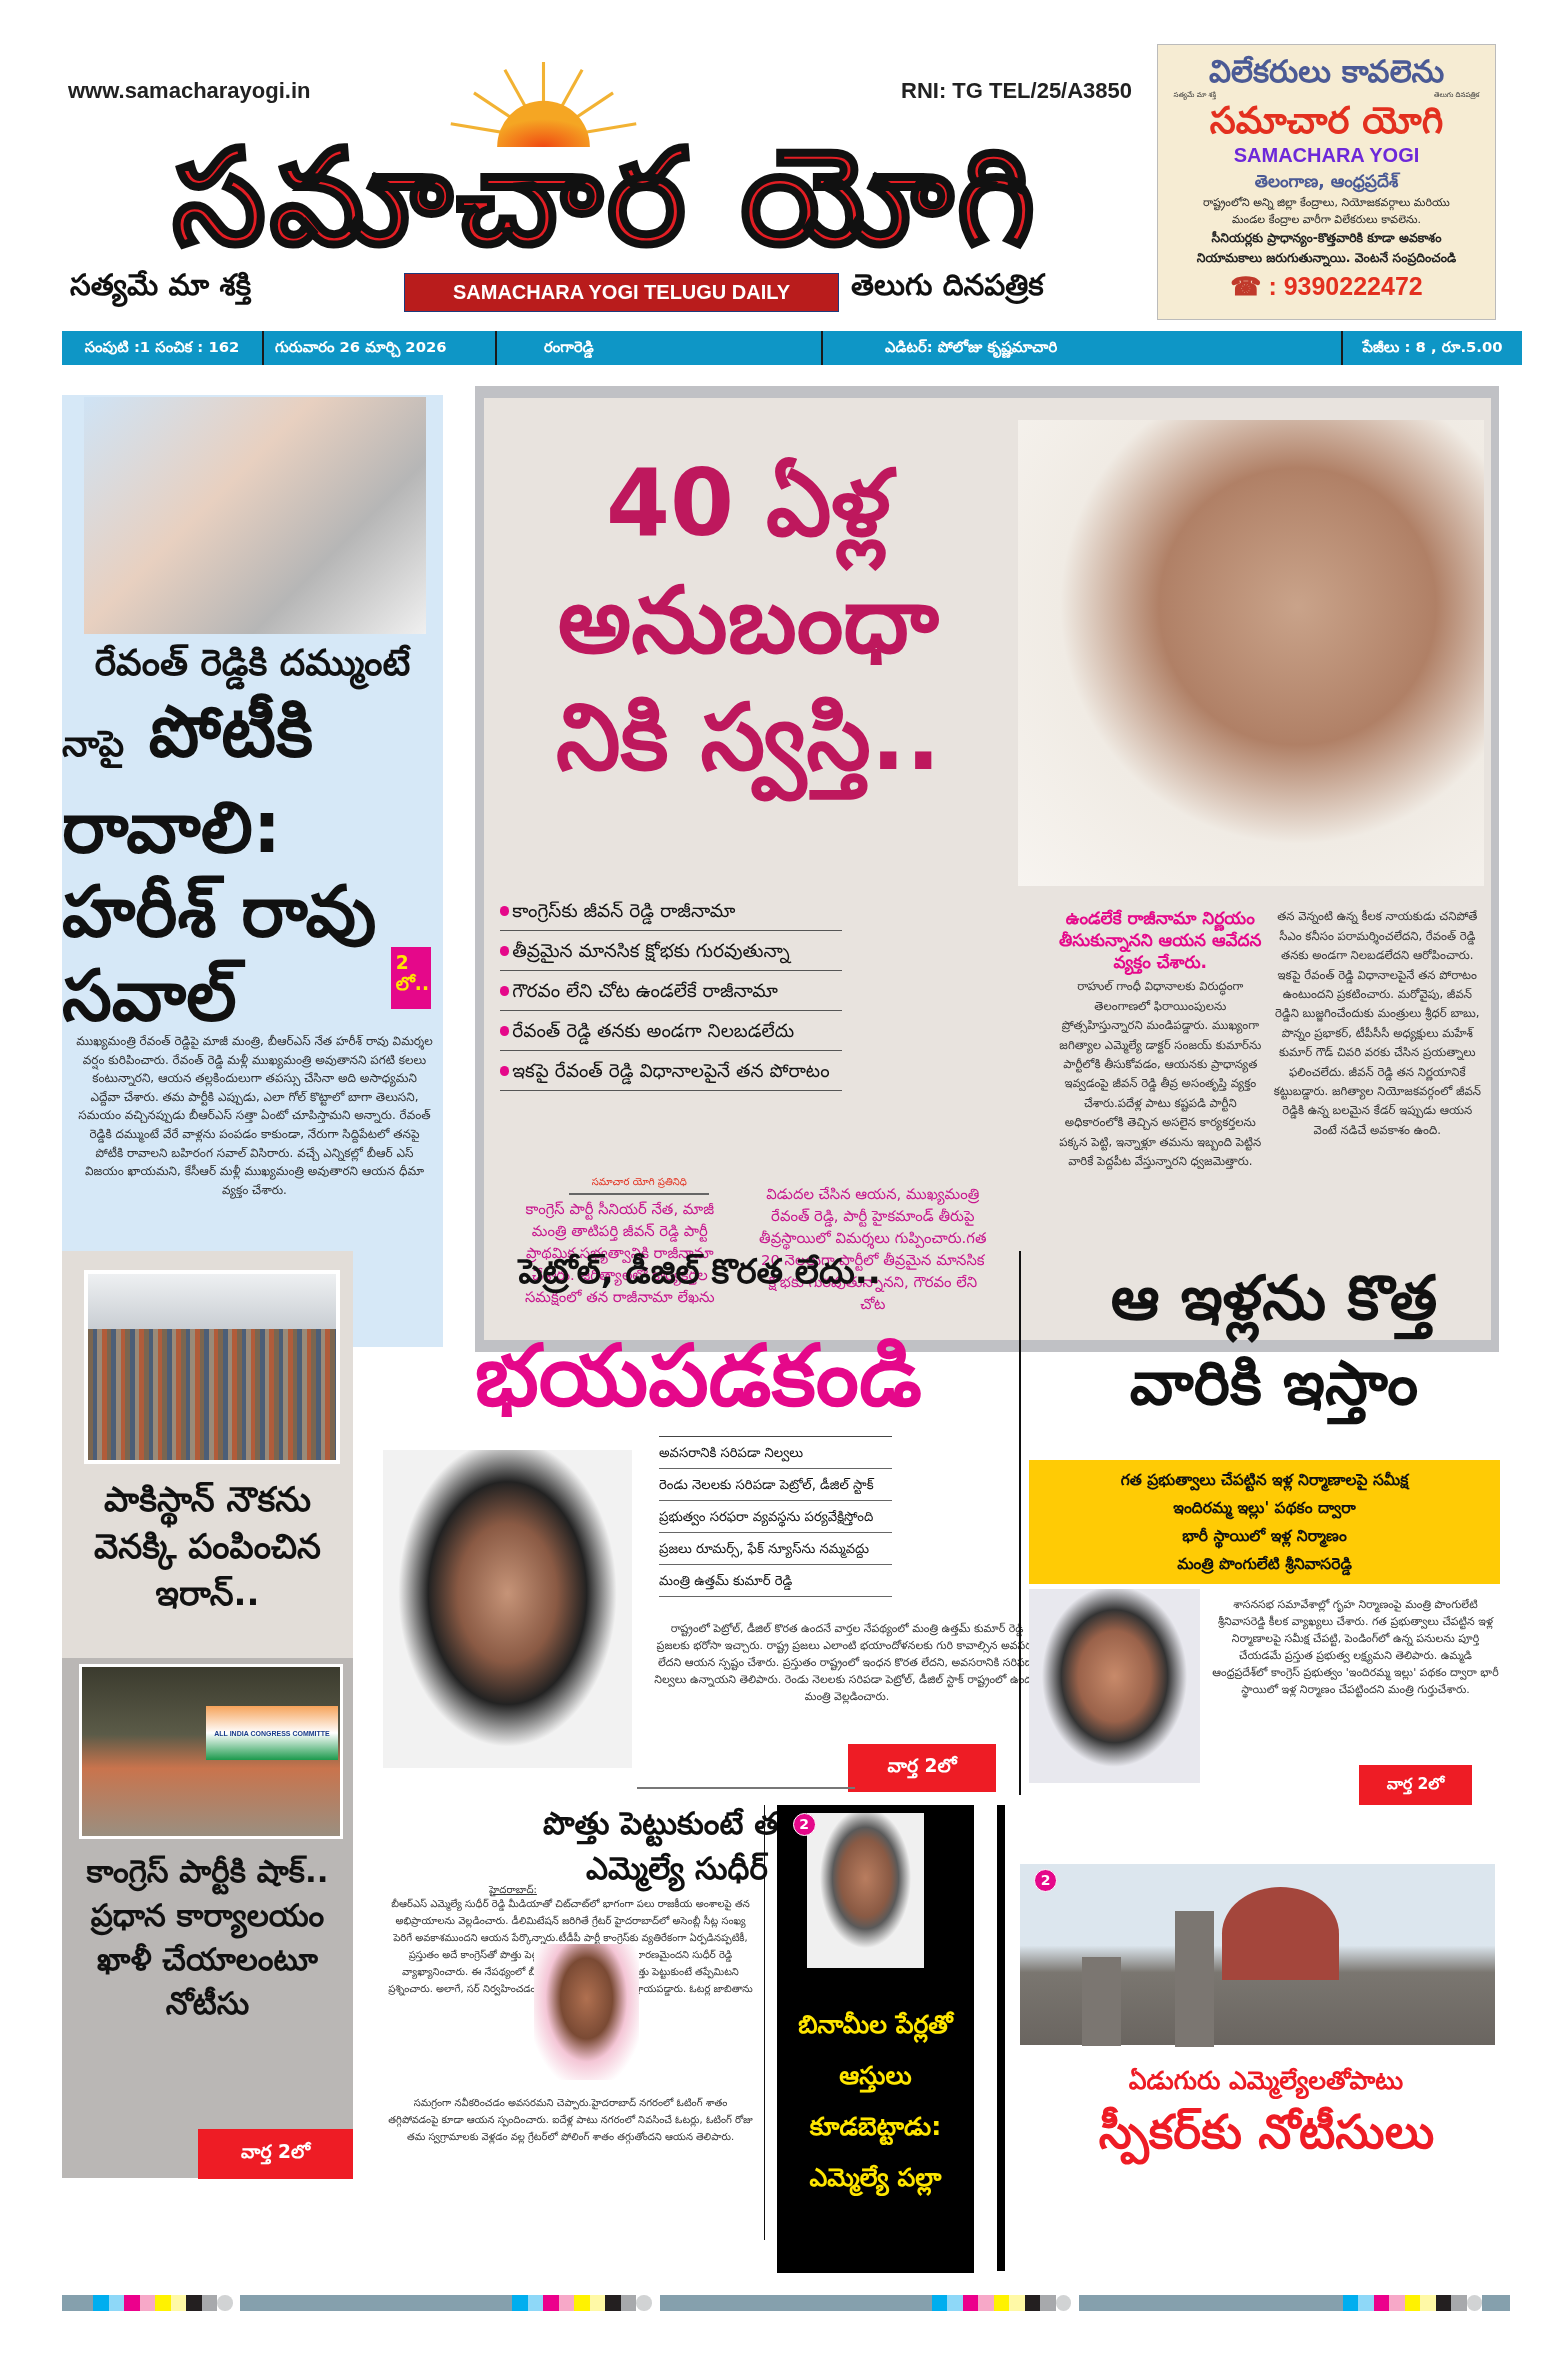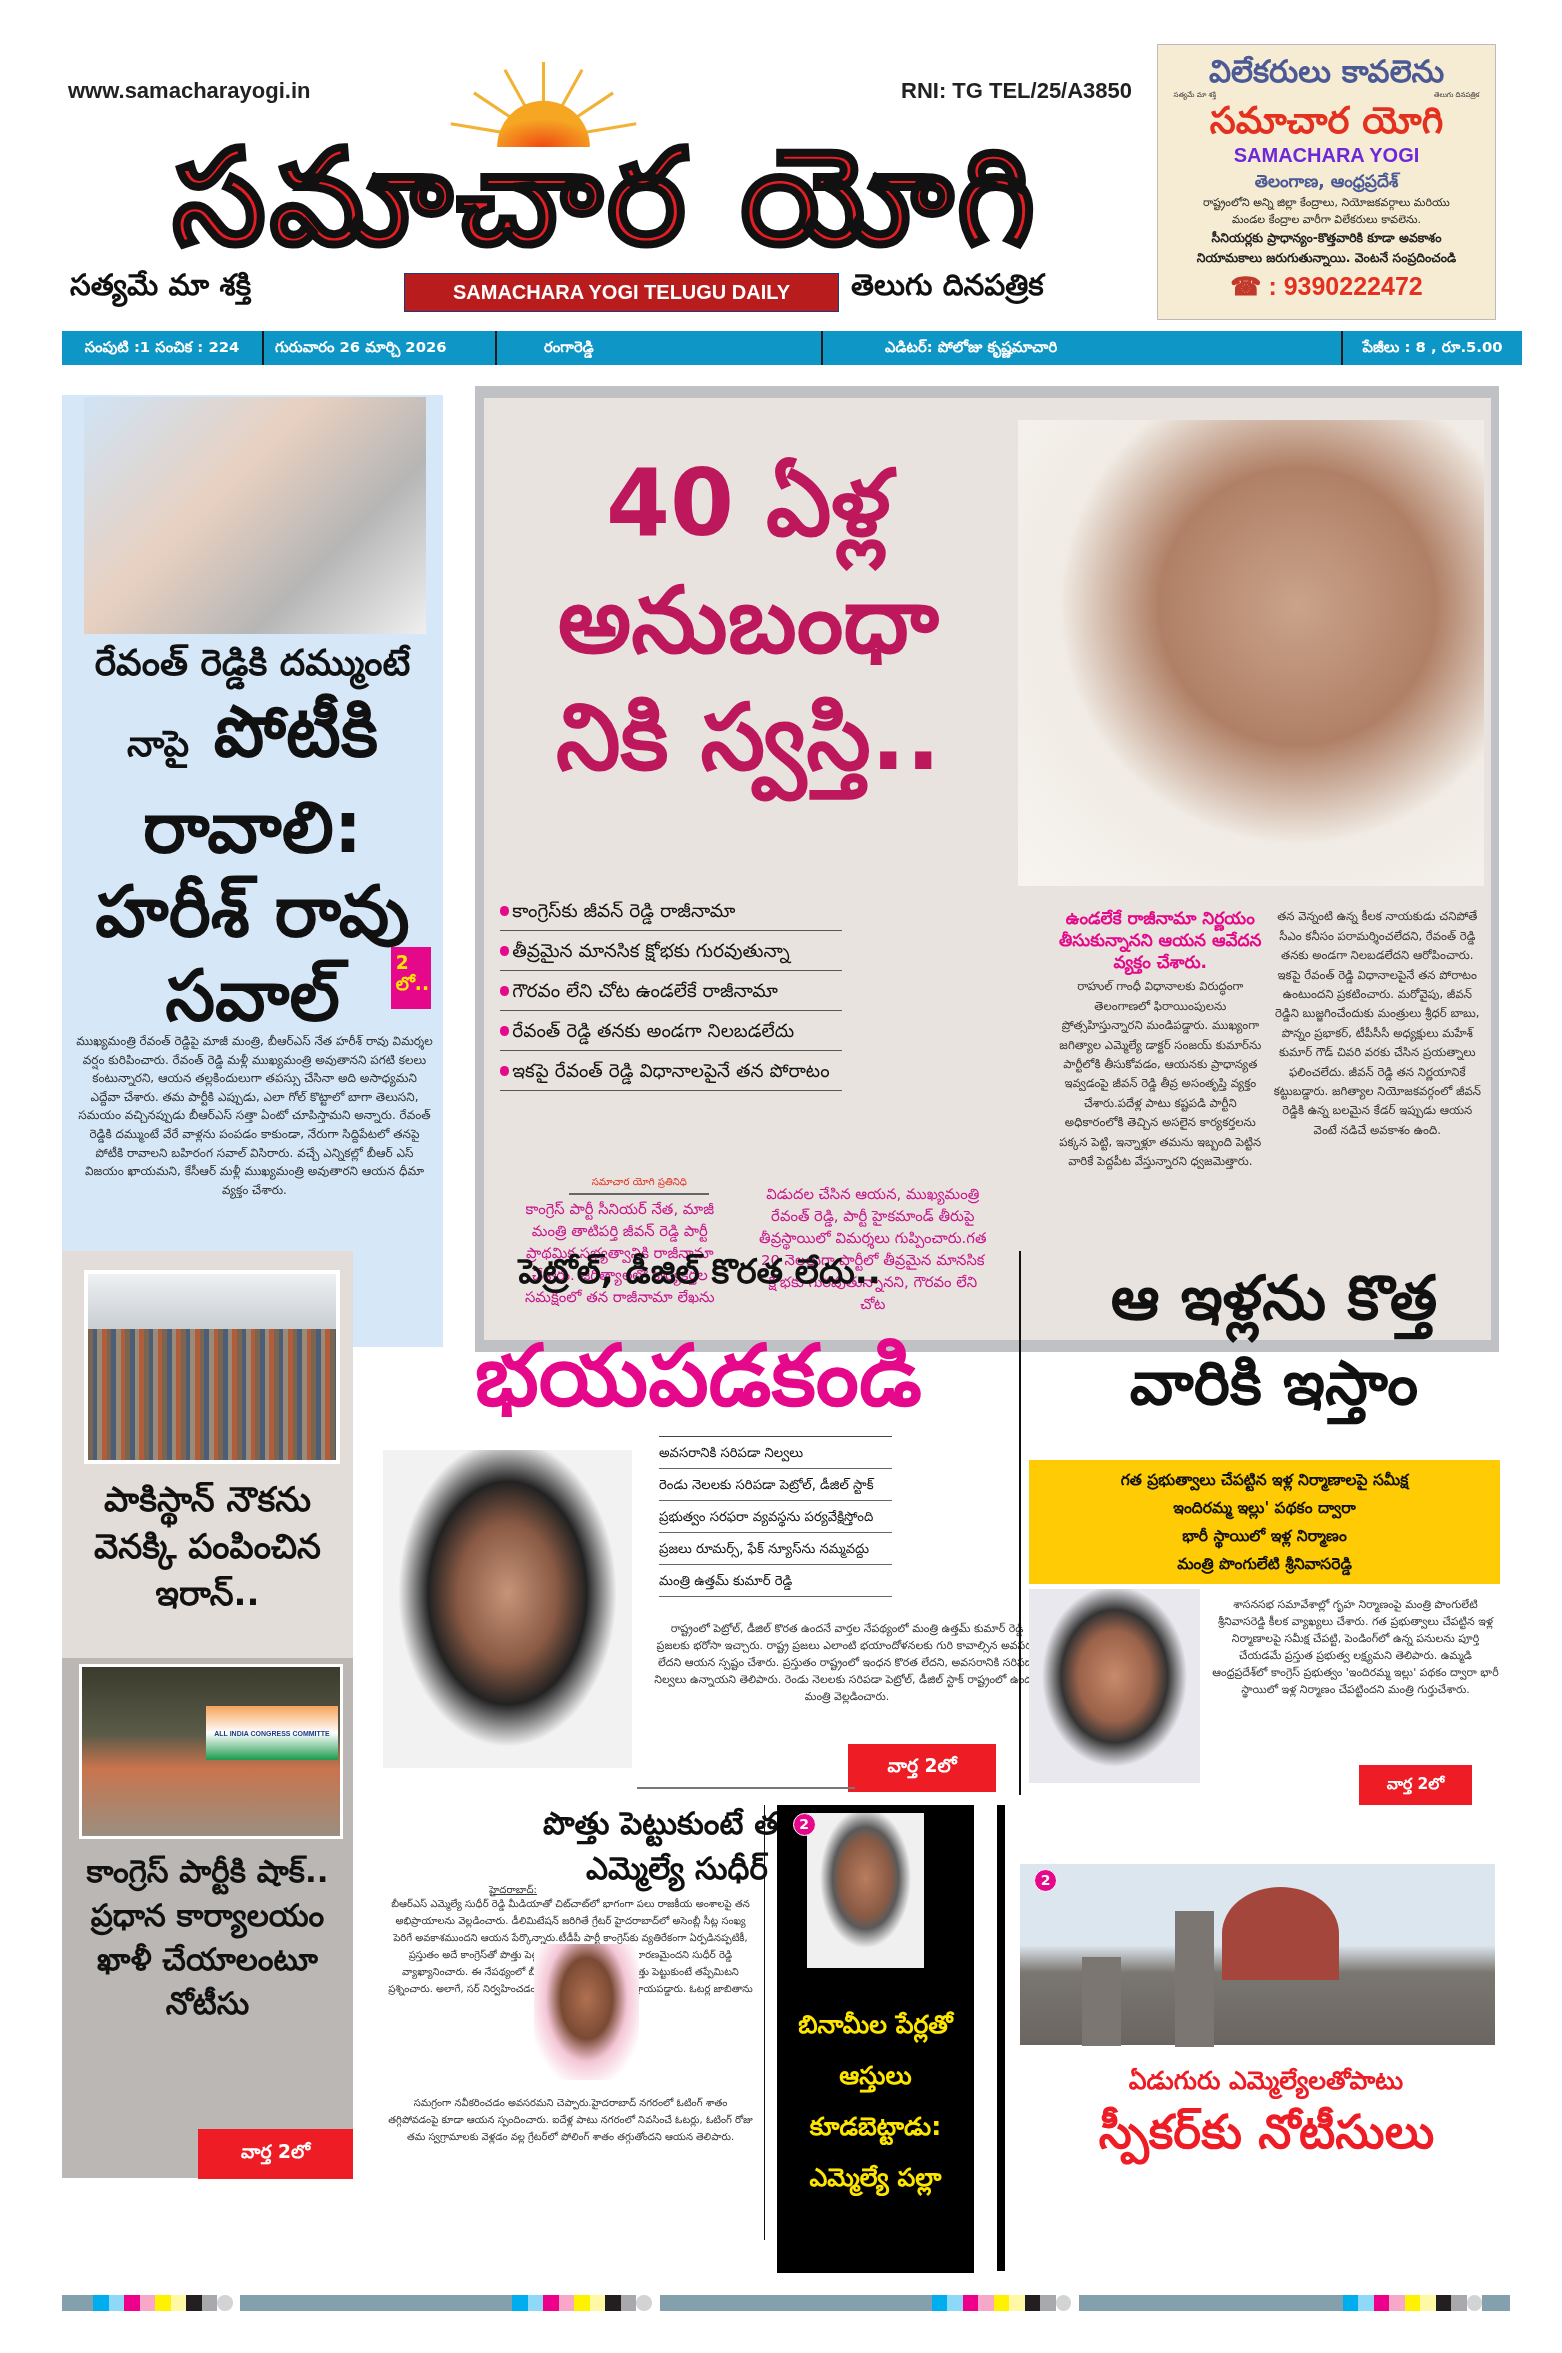--- a/index.html
+++ b/index.html
@@ -24,21 +24,21 @@
   .ad .l2{font-size:12.4px;color:#222;line-height:20px;font-weight:bold}
   .ad .phone{font-family:"Liberation Sans",sans-serif;font-weight:bold;font-size:25px;color:#e3301f;line-height:37px}
   
   .infobar{left:62px;top:331px;width:1460px;height:34px;background:#0e96c6;display:flex;color:#fff;font-size:14.8px;font-weight:bold}
   .infobar > div{display:flex;align-items:center;padding:0 11px;border-right:2.3px solid #1a1a1a}
   .infobar > div:last-child{border-right:none}
   
   .lblue{left:62px;top:395px;width:381px;height:952px;background:#d6e8f7}
   .lblue .photo{position:absolute;left:22px;top:2.3px;width:342px;height:237px;background:linear-gradient(135deg,#cfe3f5 0%,#e8d0c0 40%,#b6b6b6 70%,#f0f0f0 100%)}
   .lblue .h-small{position:absolute;left:0;top:247px;width:381px;text-align:center;font-size:36px;font-weight:bold}
-  .lblue .h-big{position:absolute;left:0;top:295px;width:381px;text-align:center;font-size:71px;font-weight:bold;line-height:84px}
+  .lblue .h-big{position:absolute;left:0;top:295px;width:381px;text-align:left;font-size:71px;font-weight:bold;line-height:84px}
   .lblue .h-big .pre{font-size:36px}
   .lblue .badge{position:absolute;left:329px;top:552px;width:40px;height:62px;background:#e5088a;color:#ffe600;font-weight:bold;font-size:18.6px;padding:4.7px}
   .lblue .body{position:absolute;left:14px;top:637px;width:357px;text-align:center;font-size:12px;line-height:18.6px;color:#333}
   
   .lgrey{left:475px;top:386px;width:1024px;height:966px;background:#c0c1c5}
   .lgrey .inner{position:absolute;left:9.3px;top:12.4px;width:1007px;height:942px;background:#e8e3de}
   .headred{position:absolute;left:15.5px;top:47px;width:497px;text-align:center;font-size:92px;line-height:117px;font-weight:bold;color:#be185d}
   .portrait{position:absolute;left:534px;top:22px;width:466px;height:466px;background:radial-gradient(ellipse at 60% 40%,#c9a38a 0%,#b08066 35%,#f0ebe4 60%,#f7f4f0 100%)}
   .bullets{position:absolute;left:15.5px;top:493px;width:342px}
   .bullets .b{font-size:18.6px;line-height:39px;border-bottom:1.6px solid #555;display:flex;align-items:center;white-space:nowrap}
@@ -132,21 +132,21 @@
   <div class="eng">SAMACHARA YOGI</div>
   <div class="states">తెలంగాణ, ఆంధ్రప్రదేశ్</div>
   <div class="l">రాష్ట్రంలోని అన్ని జిల్లా కేంద్రాలు, నియోజకవర్గాలు మరియు</div>
   <div class="l">మండల కేంద్రాల వారీగా విలేకరులు కావలెను.</div>
   <div class="l2">సీనియర్లకు ప్రాధాన్యం-కొత్తవారికి కూడా అవకాశం</div>
   <div class="l2">నియామకాలు జరుగుతున్నాయి. వెంటనే సంప్రదించండి</div>
   <div class="phone"><span style="color:#c0392b">☎</span> <span>: 9390222472</span></div>
 </div>
 
 <div class="abs infobar">
-  <div style="width:202px;justify-content:center">సంపుటి :1 సంచిక : 224</div>
+  <div style="width:202px;justify-content:center">సంపుటి :1 సంచిక : 162</div>
   <div style="width:233px">గురువారం 26 మార్చి 2026</div>
   <div style="width:326px;padding-left:47px">రంగారెడ్డి</div>
   <div style="width:520px;padding-left:62px">ఎడిటర్: పోలోజు కృష్ణమాచారి</div>
   <div style="width:179px;justify-content:center">పేజీలు : 8 , రూ.5.00</div>
 </div>
 
 <div class="abs lblue">
   <div class="photo"></div>
   <div class="h-small">రేవంత్ రెడ్డికి దమ్ముంటే</div>
   <div class="h-big">

